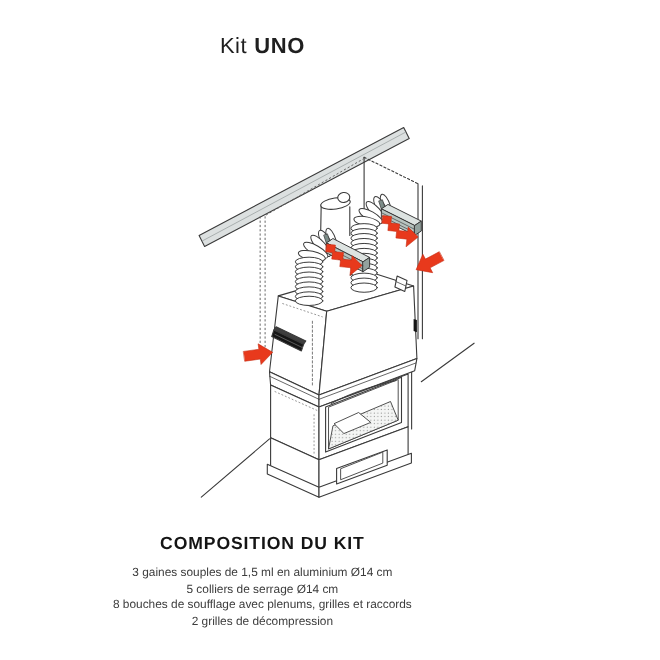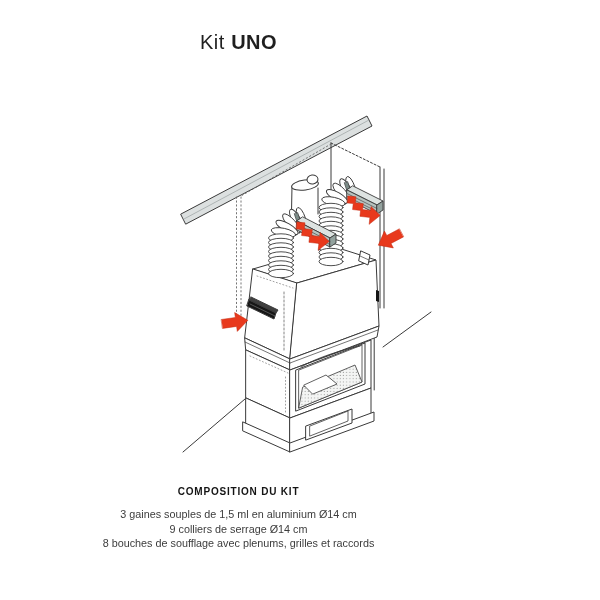--- a/index.html
+++ b/index.html
@@ -3,21 +3,21 @@
 <meta charset="utf-8">
 <style>
   html,body{margin:0;padding:0;background:#fff;}
   .stage{position:relative;width:477px;height:600px;background:#fff;overflow:hidden;
          font-family:"Liberation Sans",sans-serif;}
   .title{position:absolute;top:31px;left:0;right:0;text-align:center;
          font-size:20px;color:#1f1f1f;letter-spacing:.5px;}
   .title .b{font-weight:800;margin-left:.32em;}
   .diagram{position:absolute;left:0;top:0;width:600px;height:600px;}
   .composition{position:absolute;top:486px;left:0;right:0;text-align:center;color:#383838;}
-  .composition h2{margin:0 0 10px 0;font-size:10px;font-weight:800;letter-spacing:.8px;color:#141414;}
+  .composition h2{margin:0 0 10px 0;font-size:16px;font-weight:800;letter-spacing:.8px;color:#141414;}
   .composition .item{font-size:10.8px;line-height:14.5px;color:#3c3c3c;}
 </style>
 </head>
 <body>
 
 <div class="stage">
 
   <header class="title">
     <span>Kit</span><span class="b">UNO</span>
   </header>
@@ -190,17 +190,18 @@
         <path d="M585.5 556.5 c1.5 8 3.4 12.5 3.2 19 c-0.2 6 -3.8 9.5 -7.2 10.8 c2.6 -5 3.4 -11.6 1.5 -17.2 c-1.1 -3.2 0.3 -8.6 2.5 -12.6 z"></path>
       </g>
       <circle cx="567.5" cy="585" r="6.8" fill="#fff"></circle>
       <text x="589" y="562" font-size="5.5" fill="#8ab6d9">®</text>
     </g>
   </svg>
 
   <section class="composition">
     <h2>COMPOSITION DU KIT</h2>
     <div class="item">3 gaines souples de 1,5 ml en aluminium Ø14 cm</div>
-    <div class="item">9 colliers de serrage Ø14 cm</div>
+    <div class="item">5 colliers de serrage Ø14 cm</div>
     <div class="item">8 bouches de soufflage avec plenums, grilles et raccords</div>
+    <div class="item">2 grilles de décompression</div>
   </section>
 
 </div>
 
 </body></html>

